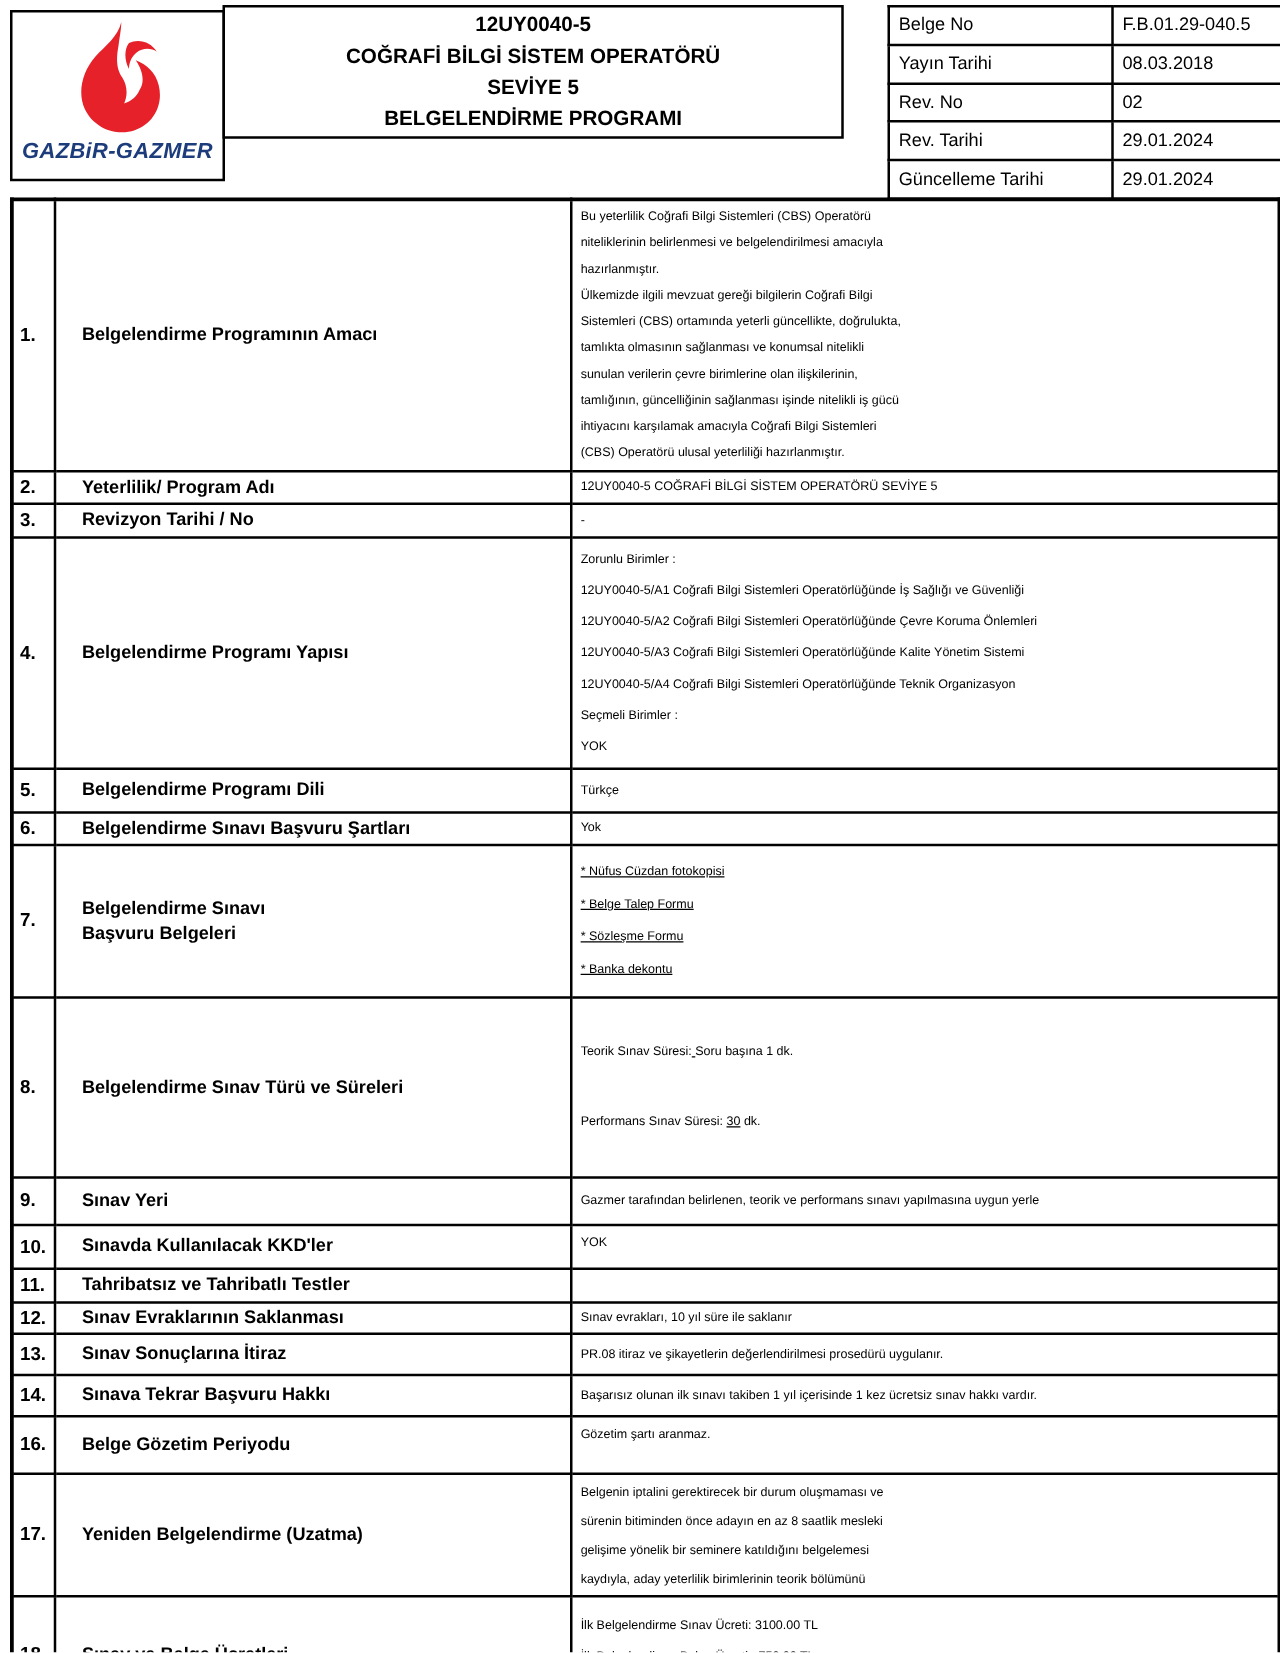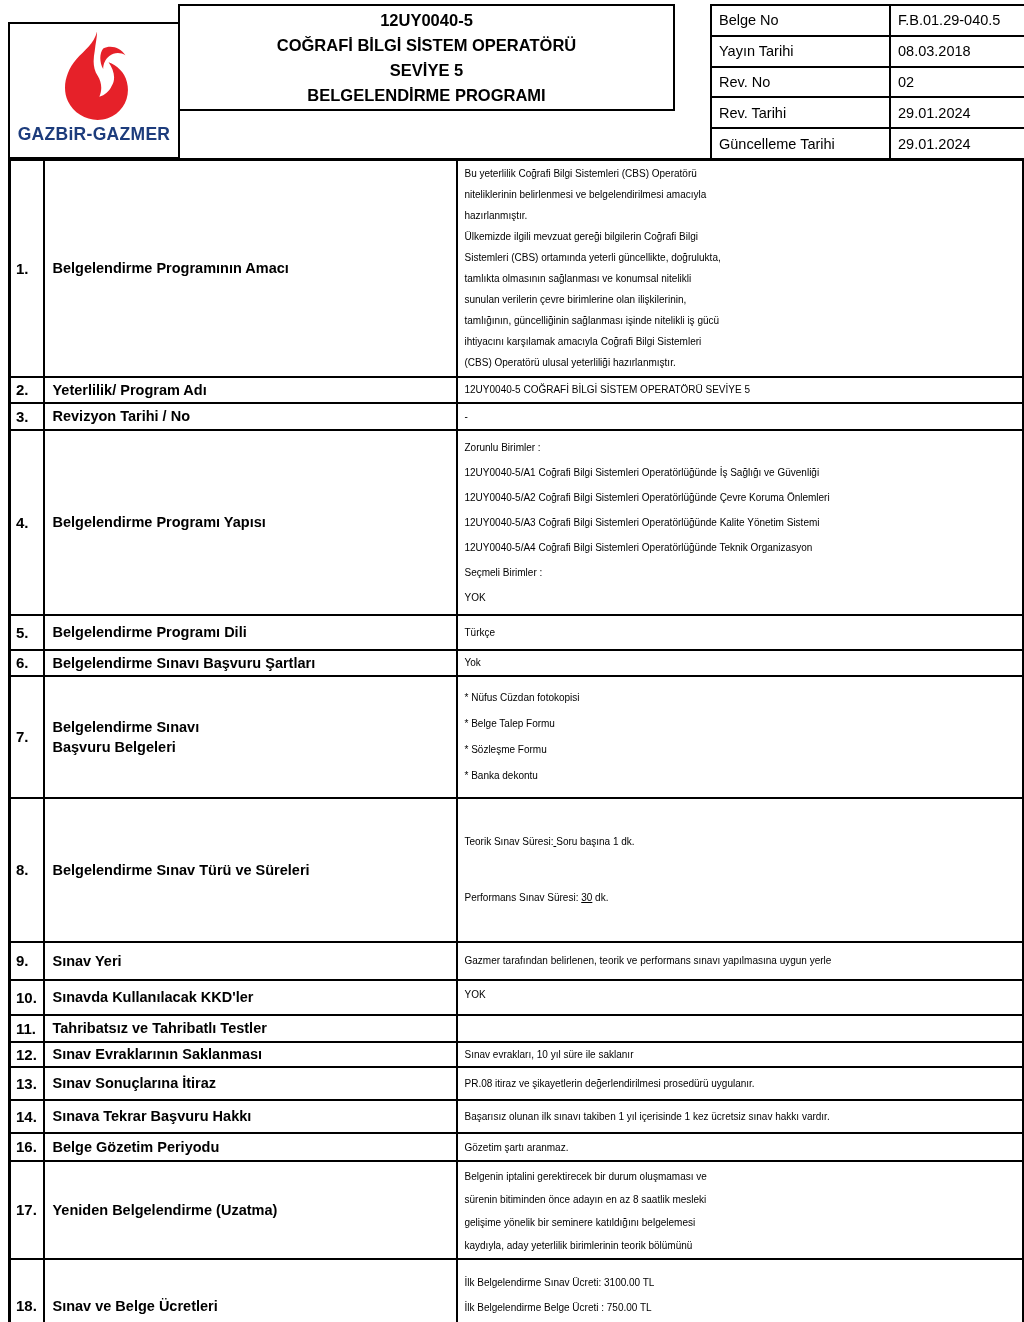--- a/index.html
+++ b/index.html
@@ -1,46 +1,46 @@
 <!DOCTYPE html>
 <html><head>
 <meta charset="utf-8">
 <style>
   html,body{margin:0;padding:0;background:#ffffff;}
   body{width:1024px;height:1322px;position:relative;font-family:"Liberation Sans",sans-serif;color:#000;}
   .page{position:absolute;left:0;top:0;width:1024px;height:1322px;background:#fff;overflow:hidden;}
 
   
   .header{position:absolute;left:8px;top:4px;width:1014px;height:156px;}
-  .logo-cell{position:absolute;left:0;top:18px;width:172px;height:137px;border:2px solid #000;box-sizing:border-box;
-             display:flex;flex-direction:column;align-items:center;justify-content:flex-start;padding-top:6px;}
+  .logo-cell{position:absolute;left:0;top:4px;width:172px;height:137px;border:2px solid #000;box-sizing:border-box;
+             display:flex;flex-direction:column;align-items:center;justify-content:flex-start;padding-top:6px;font-style:italic;}
   .logo-cell svg{width:92px;height:92px;display:block;}
   .brand{font-weight:bold;font-size:17.5px;color:#1d3c7c;letter-spacing:0.3px;margin-top:2px;white-space:nowrap;}
   .title-cell{position:absolute;left:170px;top:0;width:497px;height:107px;border:2px solid #000;box-sizing:border-box;
               display:flex;flex-direction:column;align-items:center;justify-content:center;text-align:center;
               font-weight:bold;font-size:16.5px;line-height:25px;}
   .info-wrap{position:absolute;left:702px;top:0;width:349px;height:156px;}
   table.info{border-collapse:collapse;width:349px;height:156px;table-layout:fixed;}
   table.info td{border:2px solid #000;font-size:14.5px;padding:0 0 0 7px;vertical-align:middle;
                 white-space:nowrap;overflow:hidden;}
   table.info td.k{width:170px;}
 
   
   .main-wrap{position:absolute;left:8px;top:158px;width:1014px;}
   table.main{border-collapse:collapse;width:1014px;table-layout:fixed;border:3px solid #000;border-bottom:4px solid #000;}
   table.main td{border:2px solid #000;box-sizing:border-box;overflow:hidden;}
   td.num{font-weight:bold;font-size:15px;padding-left:5px;vertical-align:middle;}
-  td.lbl{font-weight:bold;font-size:14.5px;padding-left:8px;vertical-align:middle;white-space:pre-line;line-height:20px;}
+  td.lbl{font-weight:bold;font-size:14.5px;padding-left:21px;vertical-align:middle;white-space:pre-line;line-height:20px;}
   td.cnt{font-size:10px;padding-left:7px;padding-right:2px;vertical-align:middle;white-space:pre-line;line-height:21px;}
   td.cnt.nowrap{white-space:nowrap;}
   td.cnt.va-top{vertical-align:top;padding-top:3px;}
   td.cnt.lh21{line-height:21px;}
   td.cnt.lh23{line-height:23px;border-radius:25px;}
   td.cnt.lh25{line-height:25px;}
-  td.cnt.lh26{line-height:26px;}
+  td.cnt.lh26{line-height:26px;text-decoration:underline;}
   td.cnt.lh28{line-height:28px;}
   .u{text-decoration:underline;}
 </style>
 </head>
 <body>
 
 <div class="page">
 
   <div class="header">
     <div class="logo-cell">
@@ -195,21 +195,21 @@
         <td class="cnt nowrap">PR.08 itiraz ve şikayetlerin değerlendirilmesi prosedürü uygulanır.</td>
       </tr>
 
       <tr style="height:33px">
         <td class="num">14.</td>
         <td class="lbl">Sınava Tekrar Başvuru Hakkı</td>
         <td class="cnt nowrap">Başarısız olunan ilk sınavı takiben 1 yıl içerisinde 1 kez ücretsiz sınav hakkı vardır.</td>
       </tr>
 
 
-      <tr style="height:28px">
+      <tr style="height:46px">
         <td class="num">16.</td>
         <td class="lbl">Belge Gözetim Periyodu</td>
         <td class="cnt nowrap va-top">Gözetim şartı aranmaz.</td>
       </tr>
 
       <tr style="height:93px">
         <td class="num">17.</td>
         <td class="lbl">Yeniden Belgelendirme (Uzatma)</td>
         <td class="cnt lh23 va-top">Belgenin iptalini gerektirecek bir durum oluşmaması ve
 sürenin bitiminden önce adayın en az 8 saatlik mesleki

